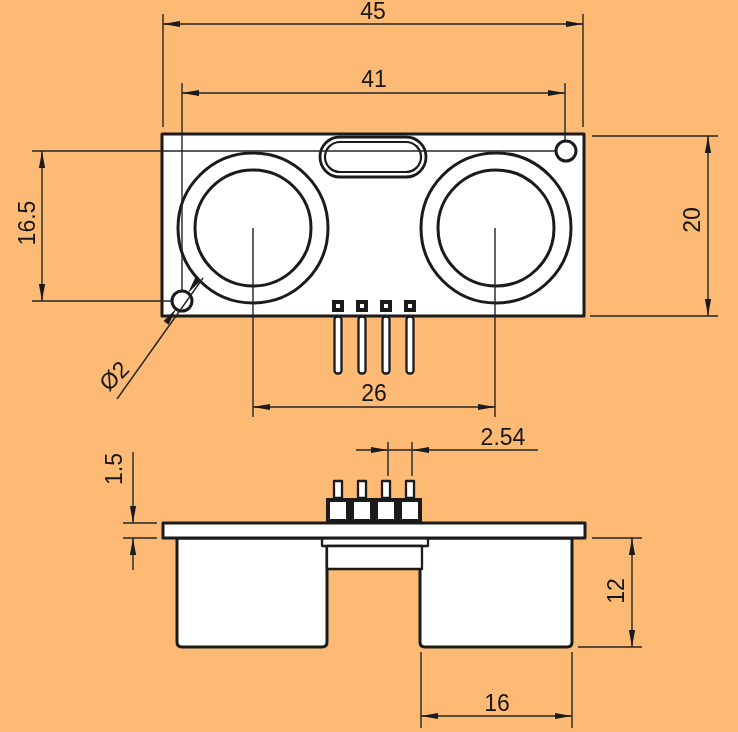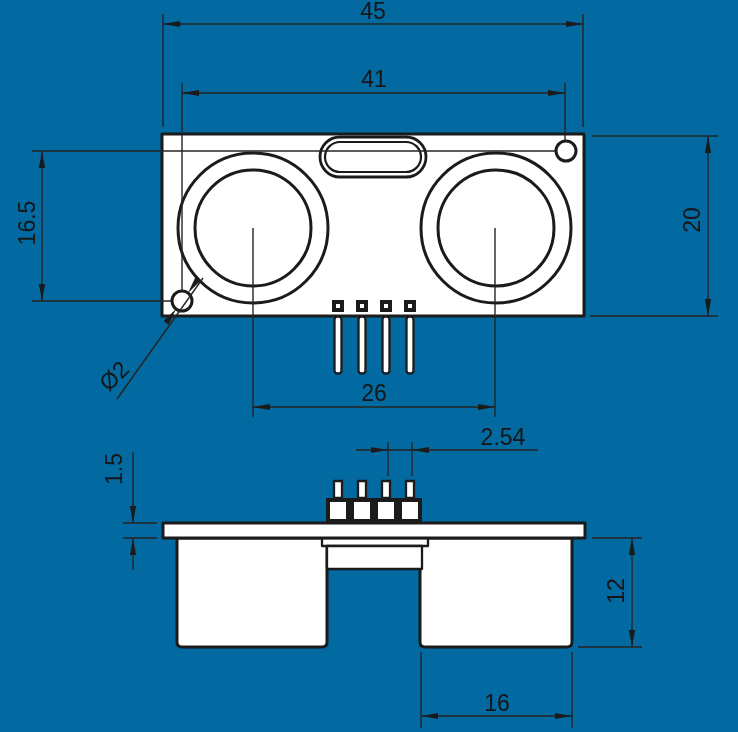--- a/index.html
+++ b/index.html
@@ -1,19 +1,19 @@
 <!DOCTYPE html>
 <html><head>
 <meta charset="utf-8">
 <style>
   html,body{margin:0;padding:0;background:#ffffff;}
   .page{
     position:relative;
     width:738px;height:732px;
-    background:#0369a1;
+    background:#fdba74;
     font-family:"Liberation Sans", sans-serif;
     overflow:hidden;
     text-align:right;
   }
   svg{display:block;}
   .outline{fill:#ffffff;stroke:#1b1b1b;stroke-width:3;stroke-linejoin:round;}
   .outline-thin{fill:#ffffff;stroke:#1b1b1b;stroke-width:2.3;stroke-linejoin:round;}
   .ring{fill:none;stroke:#1b1b1b;}
   .dimline{fill:none;stroke:#242424;stroke-width:1.4;}
   .arrow{fill:#1b1b1b;stroke:none;}

